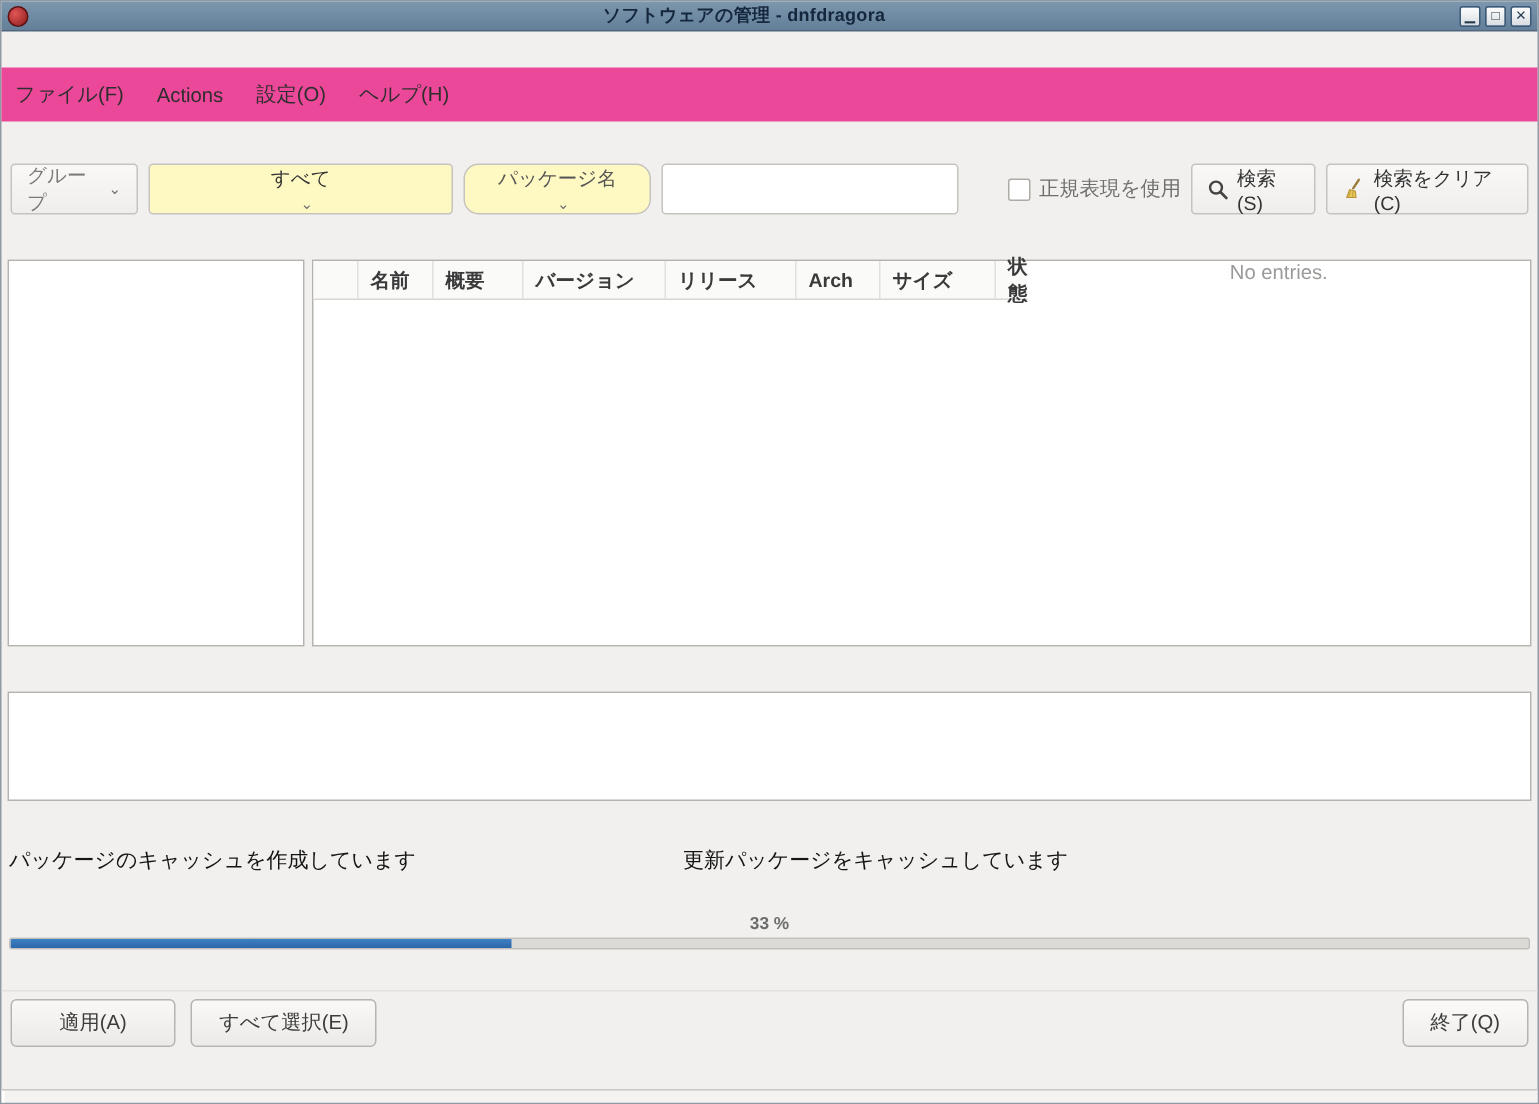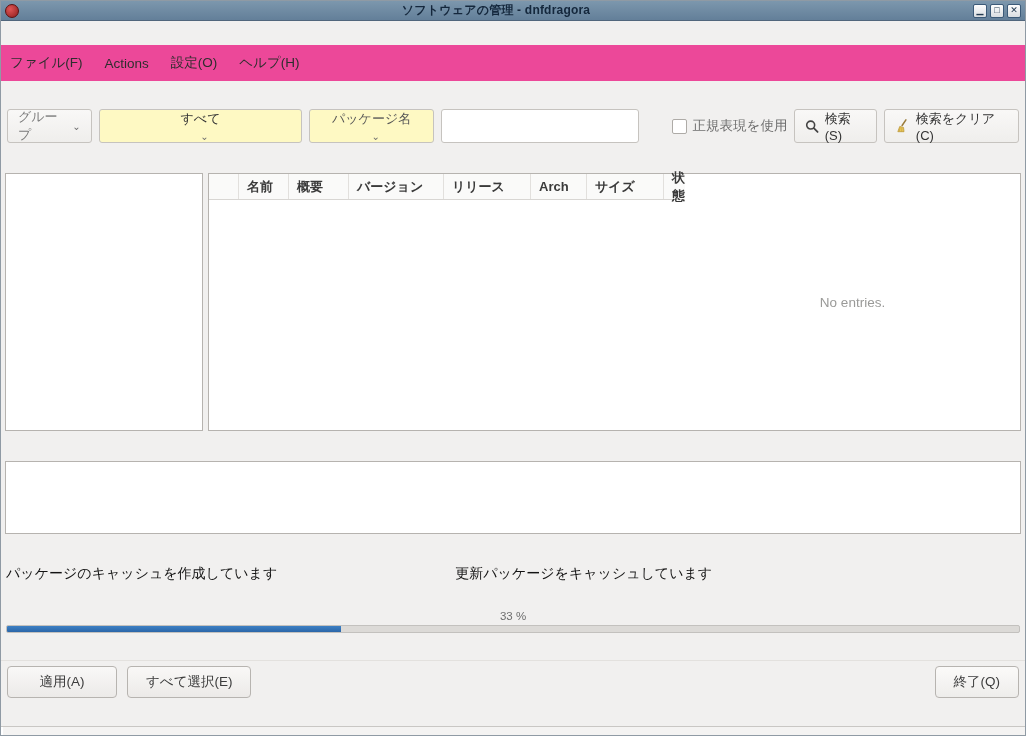--- a/index.html
+++ b/index.html
@@ -66,21 +66,21 @@
   .tb-btn, .tb-combo, .tb-input {
     height:34px; border:1px solid #c6c3bf; border-radius:3px;
     font-size:13px; display:flex; align-items:center;
     background:linear-gradient(#f9f8f7,#efeeec);
     color:#444; padding:0 10px;
   }
   .tb-combo { background:#fef9c3; justify-content:space-between;flex-direction:column; }
   .chevron { font-size:10px; color:#6e6e6e; margin-left:8px; }
   .group-btn { width:88px; color:#7a7a7a; justify-content:space-between; }
   .filter-combo { width:213px; color:#333; }
-  .field-combo { width:130px; color:#555; }
+  .field-combo { width:130px; color:#555;border-radius:10px; }
   .search-input {
     width:207px; background:#fff; color:#222; padding:0 8px;
     font-family:inherit;
   }
   .regex-wrap {
     display:flex; align-items:center; gap:6px; margin-left:6px;
     color:#6f6f6f; font-size:13.5px; white-space:nowrap;padding-left:20px;
   }
   .checkbox {
     width:15px; height:15px; background:#fff;
@@ -116,36 +116,36 @@
   }
   .th:last-child { border-right:none; flex:1; }
   .th-select { width:30px; padding-left:0; }
   .th-name { width:50px; }
   .th-summary { width:60px; }
   .th-version { width:95px; }
   .th-release { width:87px; }
   .th-arch { width:56px; }
   .th-size { width:77px; }
   .table-body {
-    flex:1; display:flex; align-items:center; justify-content:center;
+    flex:1; display:flex; align-items:flex-start; justify-content:center;
   }
   .empty-text { color:#9a9a98; font-size:13.5px; }
   
   .details-panel {
     flex:1; margin:2px 4px 4px 4px;
     background:#fff; border:1px solid #b6b3af;
   }
   
   .status-row {
     flex:0 0 24px; display:flex; align-items:center;
     padding:0 5px; font-size:14px; color:#141414;
   }
   .status-left { flex:0 0 auto; }
   .status-right { margin-left:178px;text-align:right; }
-  .progress-area { flex:0 0 26px; padding:0 5px; }
+  .progress-area { flex:0 0 26px; padding:0 5px;font-weight:bold; }
   .progress-label {
     text-align:center; font-size:11.5px; color:#6d6d6d; height:15px;
   }
   .progress-trough {
     height:8px; background:#dcdad7; border:1px solid #c3c1be;
     border-radius:2px; overflow:hidden;
   }
   .progress-fill {
     height:100%; background:linear-gradient(#3d80c4,#2b66a8);
   }

